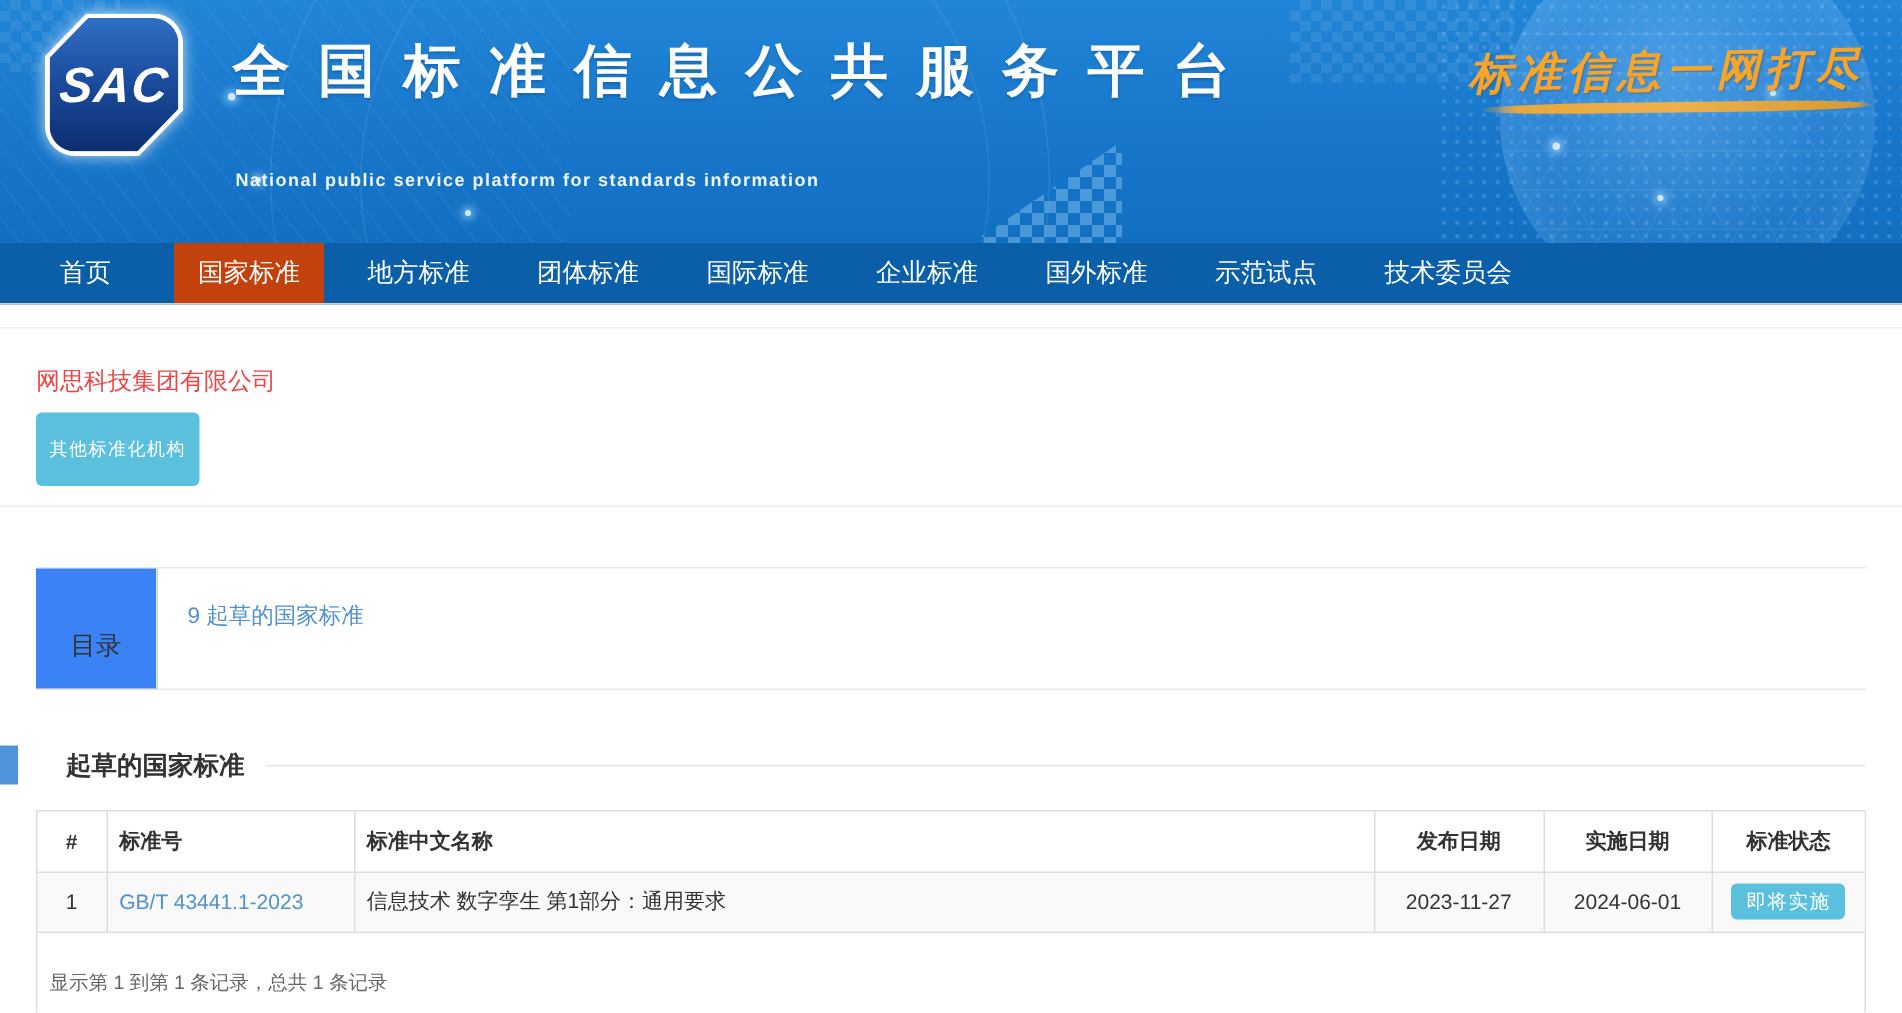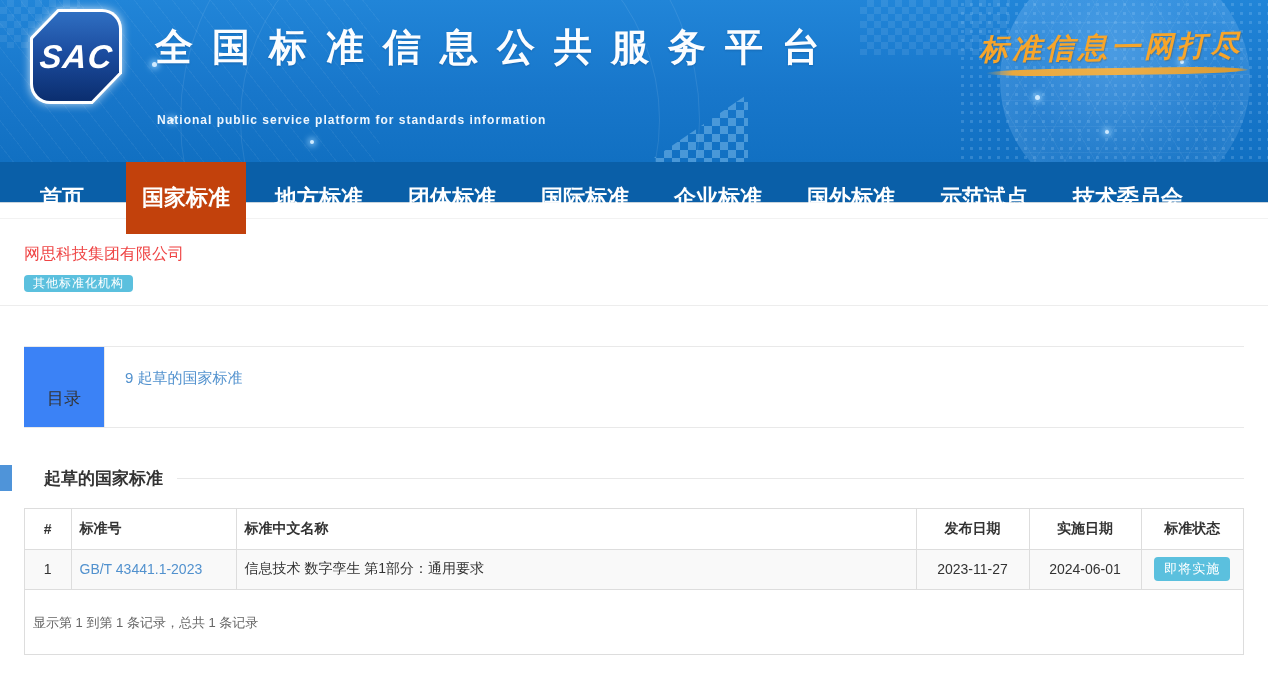--- a/index.html
+++ b/index.html
@@ -55,29 +55,29 @@
     text-shadow:1px 1px 1px rgba(90,50,0,.25); }
   .slogan-underline { position:absolute; right:20px; top:68px; width:262px; height:7px;
     background:linear-gradient(90deg,rgba(233,168,62,0) 0%,#e9a83e 10%,#eeb04a 50%,#d89a33 96%,rgba(216,154,51,.2) 100%);
     border-radius:60%/100%; transform:rotate(-.8deg); }
 
   
   .nav { height:41px; background:#0a5fa8; border-bottom:1px solid #c9d4dd; }
   .nav ul { list-style:none; display:flex; padding-left:24px; }
   .nav li { margin-right:13px; }
   .nav li.gap { margin-right:26px; }
-  .nav a { display:block; padding:16px 16px; line-height:40px; color:#fff; font-size:22px;
-    text-decoration:none; white-space:nowrap;font-weight:bold; }
+  .nav a { display:block; padding:0 16px; line-height:40px; color:#fff; font-size:17px;
+    text-decoration:none; white-space:nowrap; }
   .nav li.active a { background:#c2410c; }
 
   
   .content { margin-top:15px; border-top:1px solid #f2f2f2; }
   .company-name { padding:25px 0 0 24px; font-size:16px; font-weight:normal; color:#ef4444;font-family:Liberation Mono, monospace; }
   .badge-info { display:inline-block; margin:10px 0 0 24px; background:#5bc0de; color:#fff;
-    font-size:12px; padding:0 9px; border-radius:4px; letter-spacing:1px; }
+    font-size:12px; padding:16px 9px; border-radius:4px; letter-spacing:1px; }
   .sep { border:none; border-top:1px solid #ededed; margin-top:13px; }
 
   .catalog { display:flex; margin:40px 24px 0; height:82px;
     border-top:1px solid #e9e9e9; border-bottom:1px solid #e9e9e9; }
   .catalog-label { width:81px; background:#3b82f6; border-right:1px solid #e9e9e9;
     display:flex; align-items:flex-end; justify-content:center; padding-bottom:17px;
     font-size:17px; color:#333; }
   .catalog-body { flex:1; padding:22px 0 0 20px; }
   .catalog-body a { color:#5191ce; font-size:15px; text-decoration:none; }
 

